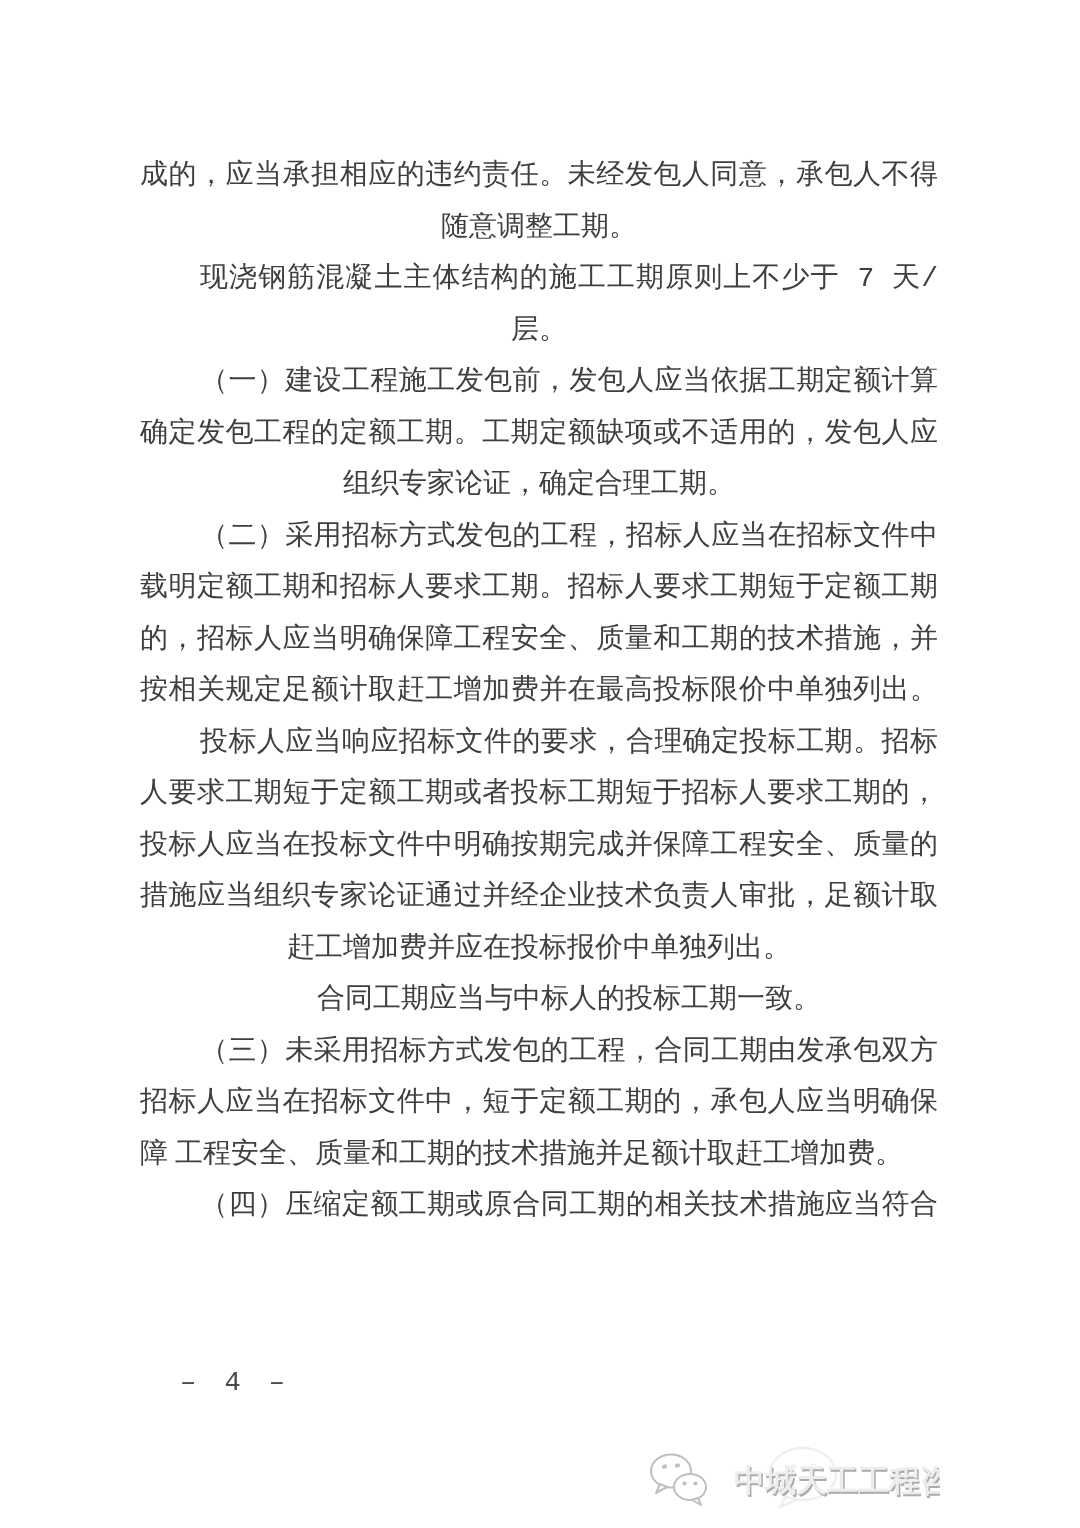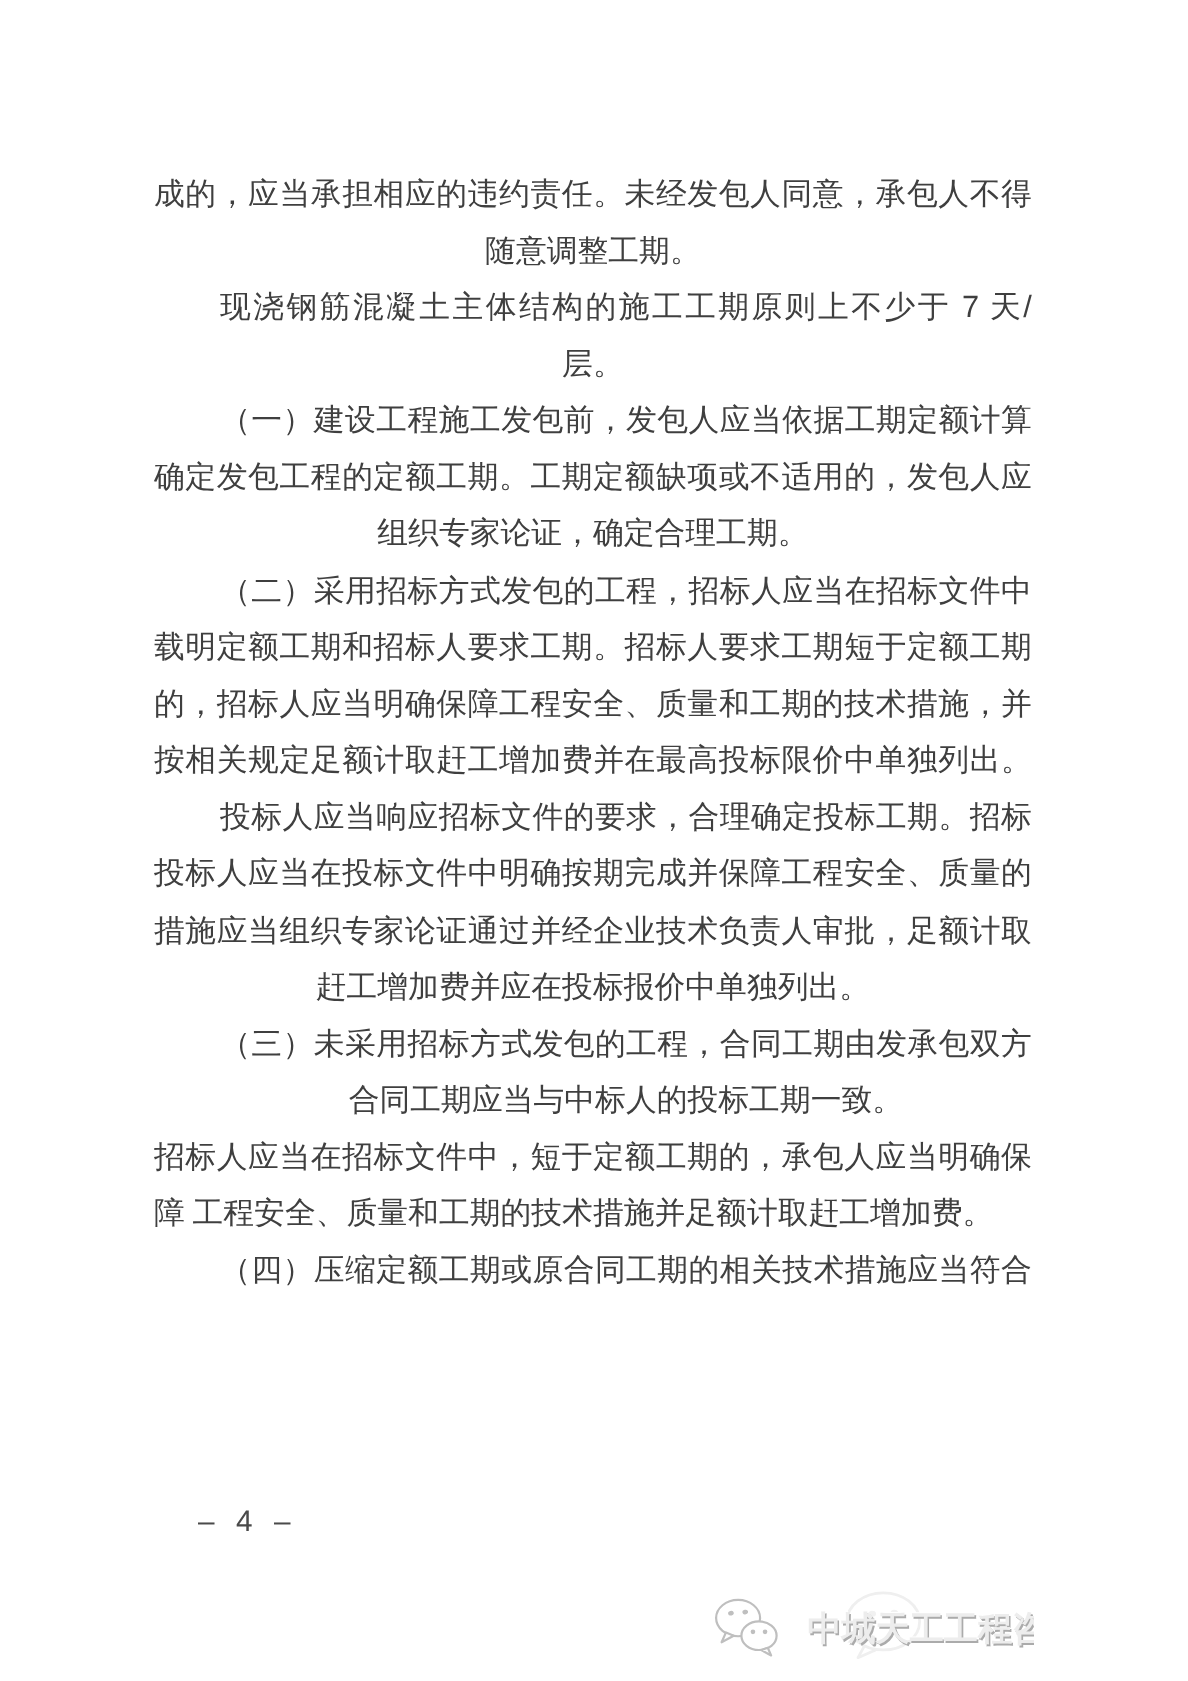--- a/index.html
+++ b/index.html
@@ -2,21 +2,21 @@
 <html><head>
 <meta charset="utf-8">
 <style>
   html, body { margin: 0; padding: 0; background: #ffffff; }
   .page {
     position: relative;
     width: 940px;
     height: 1528px;
     background: #ffffff;
     overflow: hidden;
-    font-family: Liberation Sans, sans-serif;
+    font-family: Liberation Mono, monospace;
   }
   .text-block {
     position: absolute;
     left: 140px;
     top: 150px;
     width: 798px;
   }
   .line {
     font-size: 28px;
     line-height: 51.5px;
@@ -78,25 +78,26 @@
     <div class="line j ind">现浇钢筋混凝土主体结构的施工工期原则上不少于 7 天/</div>
     <div class="line">层。</div>
     <div class="line j ind">（一）建设工程施工发包前，发包人应当依据工期定额计算</div>
     <div class="line j">确定发包工程的定额工期。工期定额缺项或不适用的，发包人应</div>
     <div class="line">组织专家论证，确定合理工期。</div>
     <div class="line j ind">（二）采用招标方式发包的工程，招标人应当在招标文件中</div>
     <div class="line j">载明定额工期和招标人要求工期。招标人要求工期短于定额工期</div>
     <div class="line j">的，招标人应当明确保障工程安全、质量和工期的技术措施，并</div>
     <div class="line j">按相关规定足额计取赶工增加费并在最高投标限价中单独列出。</div>
     <div class="line j ind">投标人应当响应招标文件的要求，合理确定投标工期。招标</div>
+    <div class="line j">人要求工期短于定额工期或者投标工期短于招标人要求工期的，</div>
     <div class="line j">投标人应当在投标文件中明确按期完成并保障工程安全、质量的</div>
     <div class="line j">措施应当组织专家论证通过并经企业技术负责人审批，足额计取</div>
     <div class="line">赶工增加费并应在投标报价中单独列出。</div>
+    <div class="line ind">合同工期应当与中标人的投标工期一致。</div>
     <div class="line j ind">（三）未采用招标方式发包的工程，合同工期由发承包双方</div>
-    <div class="line ind">合同工期应当与中标人的投标工期一致。</div>
     <div class="line j">招标人应当在招标文件中，短于定额工期的，承包人应当明确保障</div>
     <div class="line">工程安全、质量和工期的技术措施并足额计取赶工增加费。</div>
     <div class="line j ind">（四）压缩定额工期或原合同工期的相关技术措施应当符合</div>
   </div>
 
   <div class="pagenum">– 4 –</div>
 
   <div class="watermark">
     <span class="wm-icon">
       <svg width="62" height="56" viewBox="0 0 62 56">

